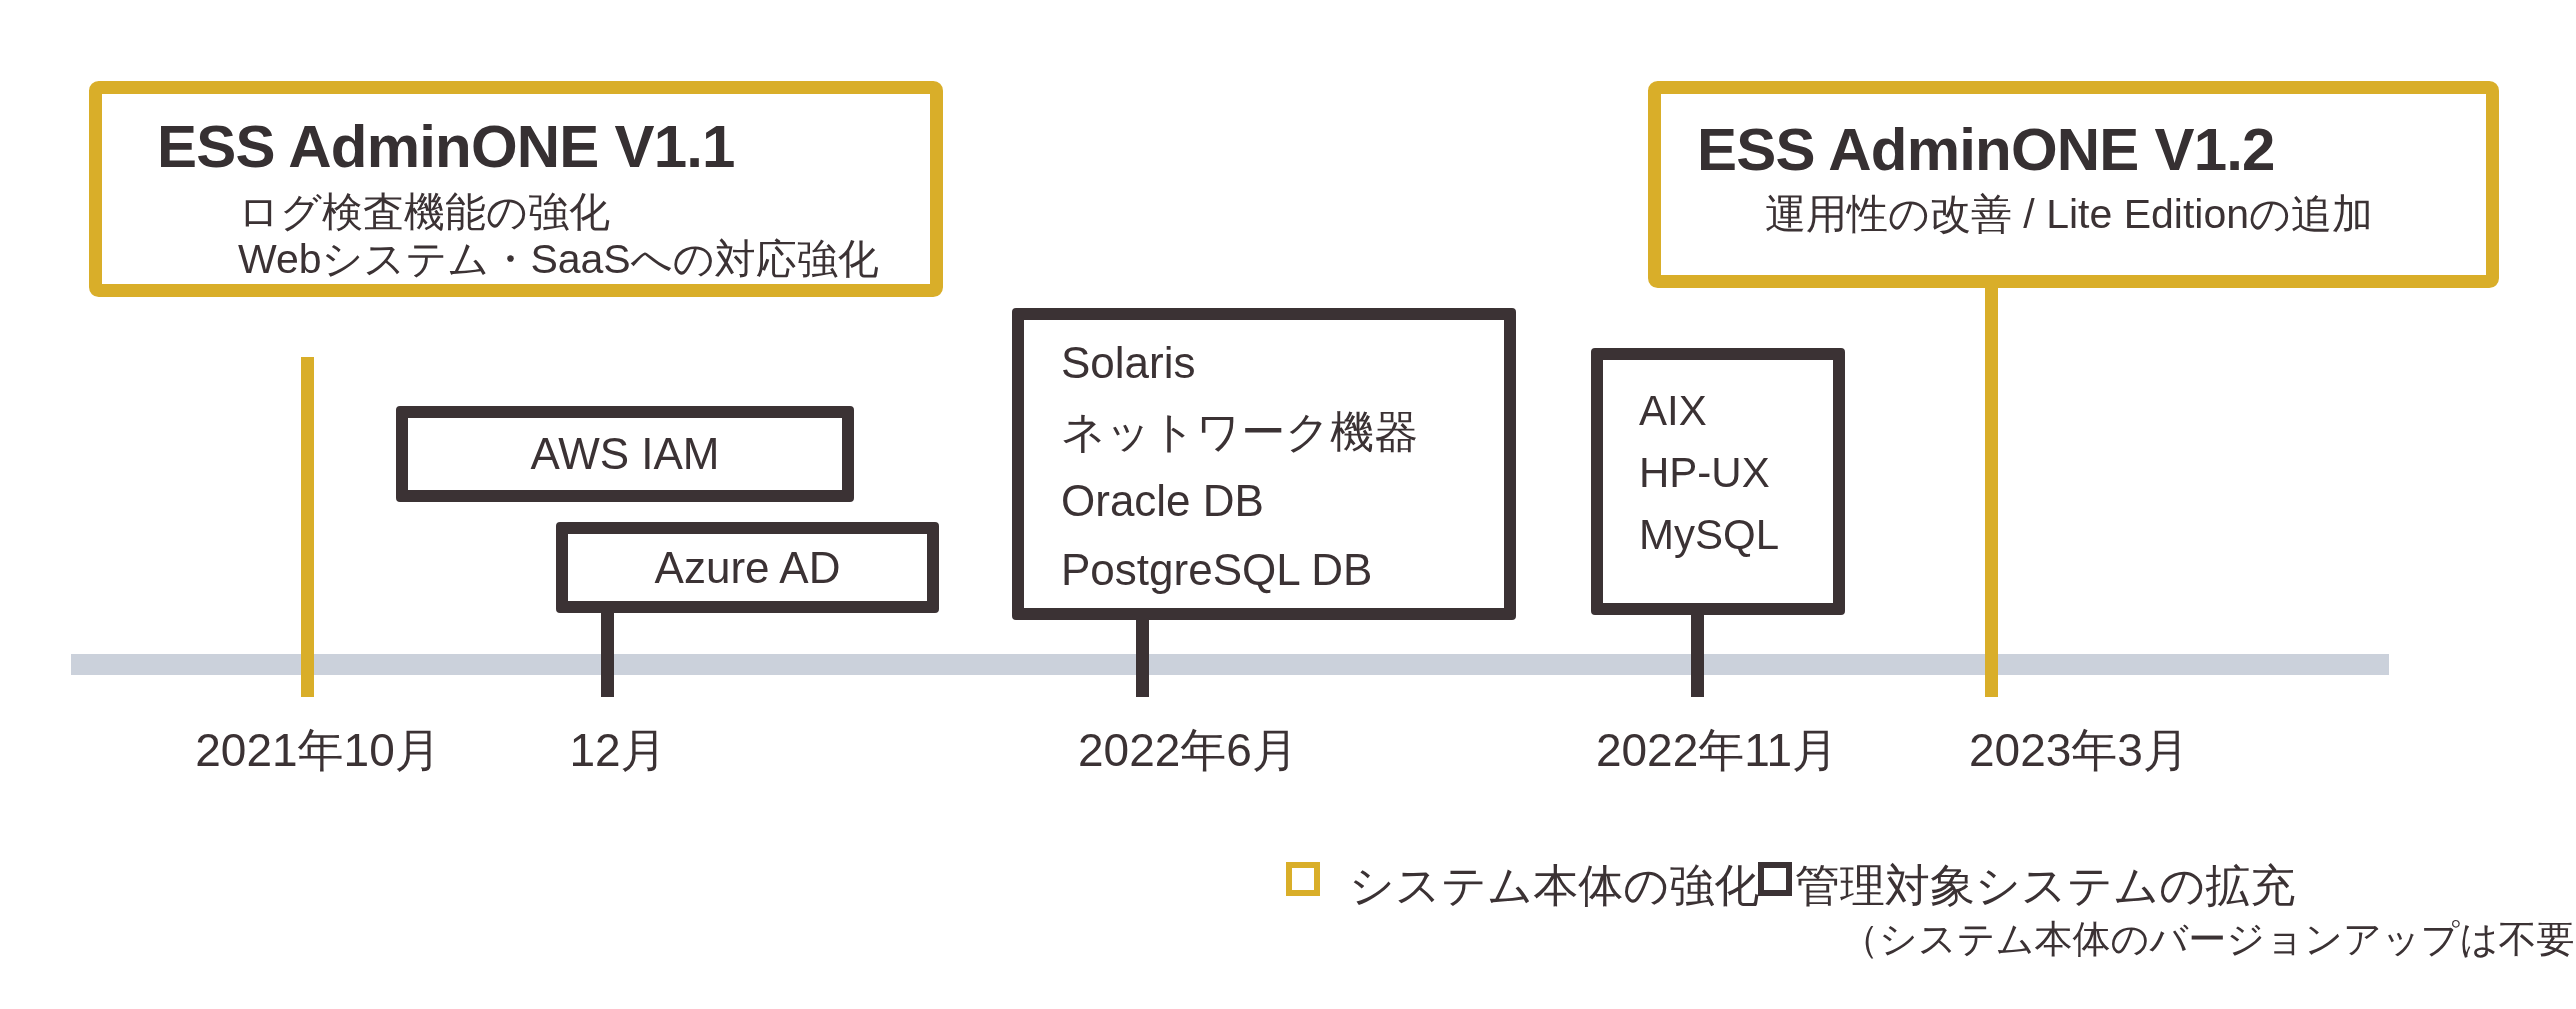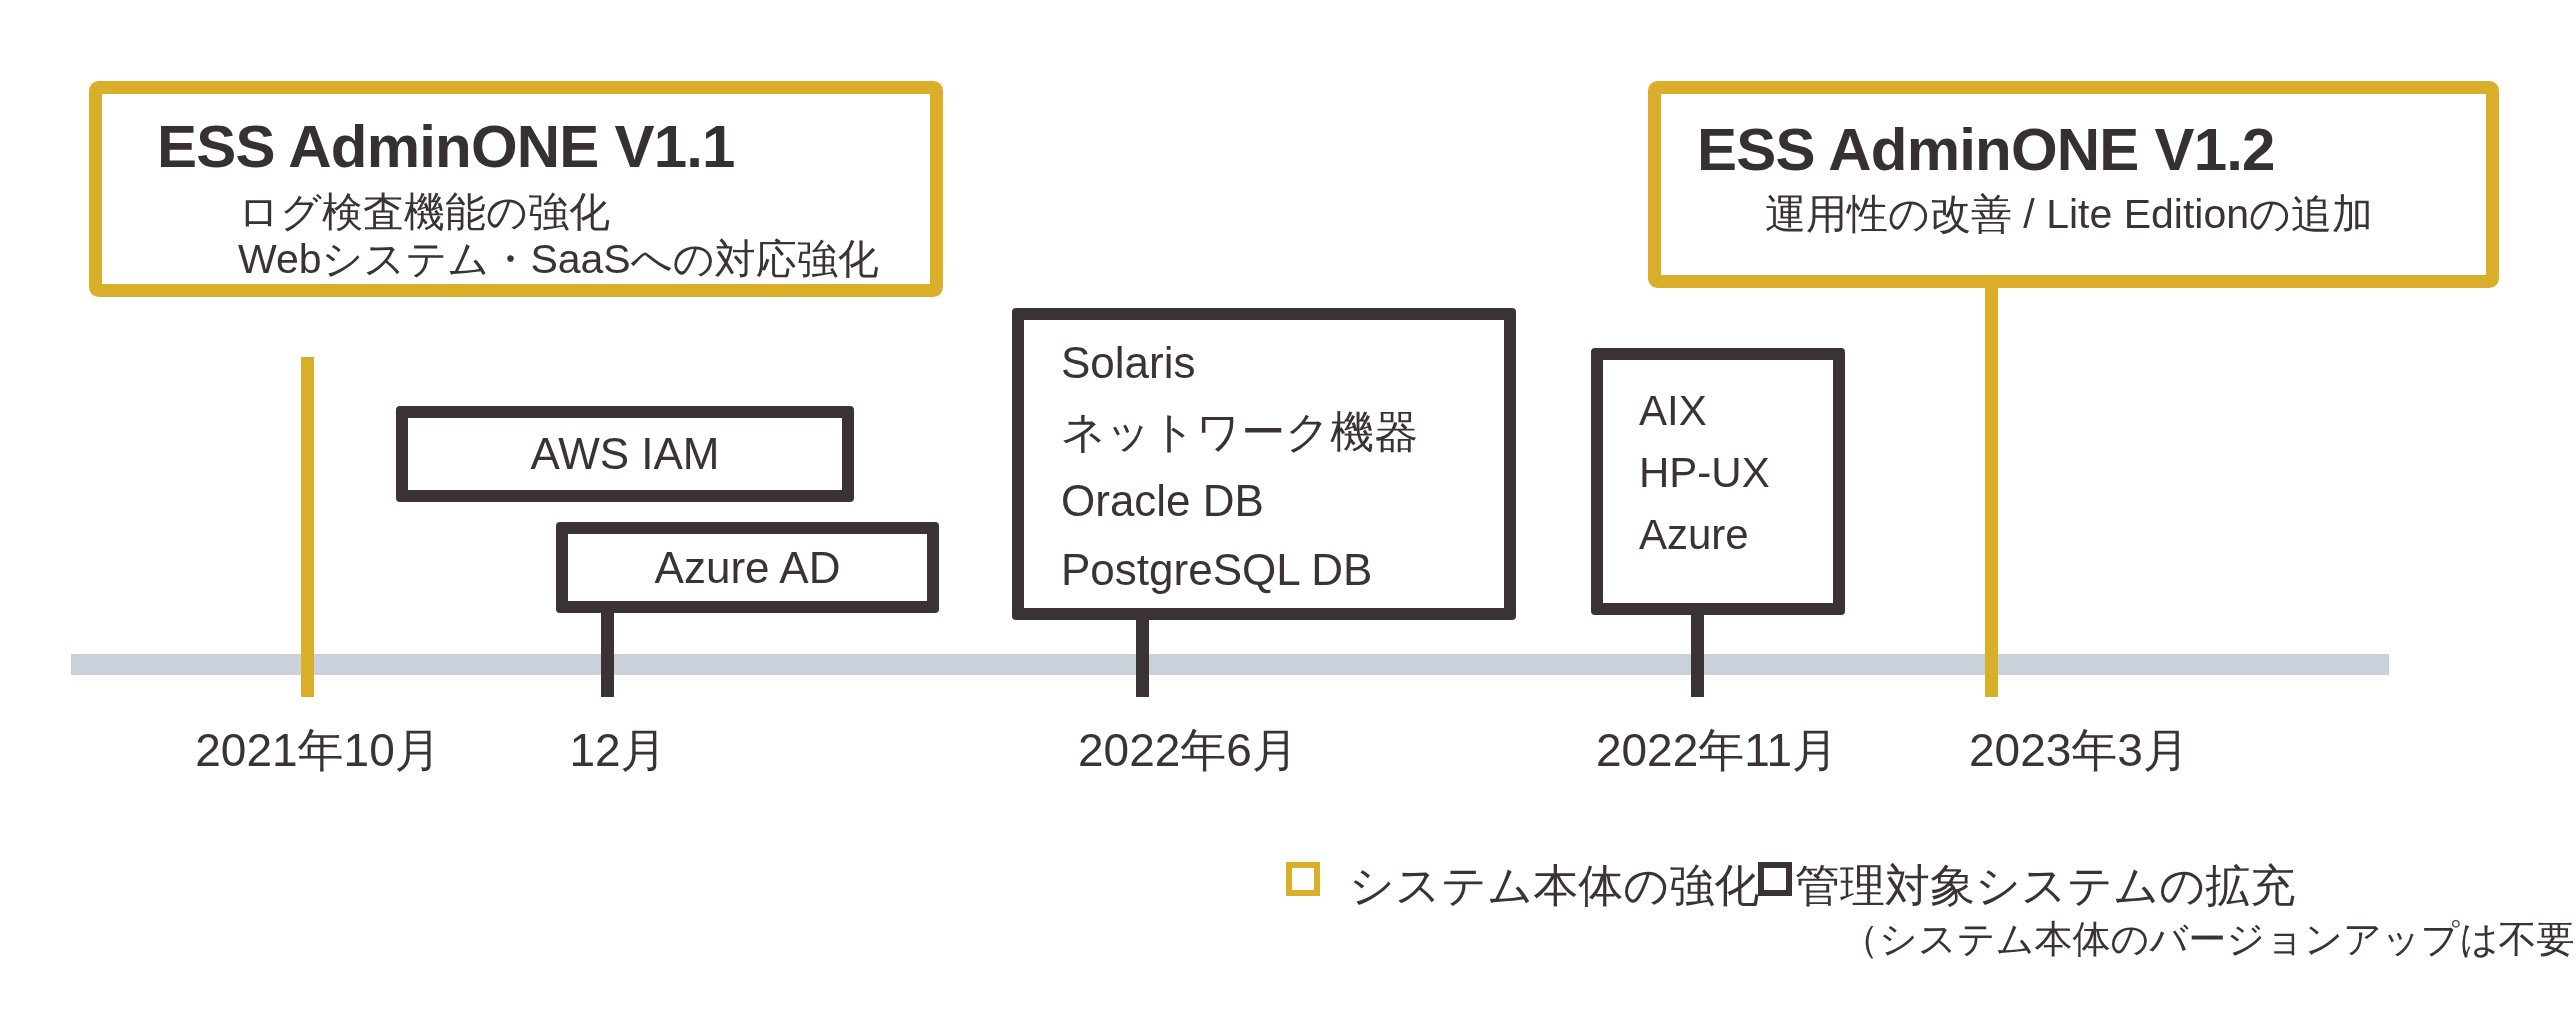--- a/index.html
+++ b/index.html
@@ -100,21 +100,21 @@
   <div class="tbox tbox-solaris">
     <div>Solaris</div>
     <div>ネットワーク機器</div>
     <div>Oracle DB</div>
     <div>PostgreSQL DB</div>
   </div>
 
   <div class="tbox tbox-aix">
     <div>AIX</div>
     <div>HP-UX</div>
-    <div>Azure</div>
+    <div>MySQL</div>
   </div>
 
   <div class="date date-1">2021年10月</div>
   <div class="date date-2">12月</div>
   <div class="date date-3">2022年6月</div>
   <div class="date date-4">2022年11月</div>
   <div class="date date-5">2023年3月</div>
 
   <div class="legend-square legend-square-yellow"></div>
   <div class="legend-label legend-label-1">システム本体の強化</div>

